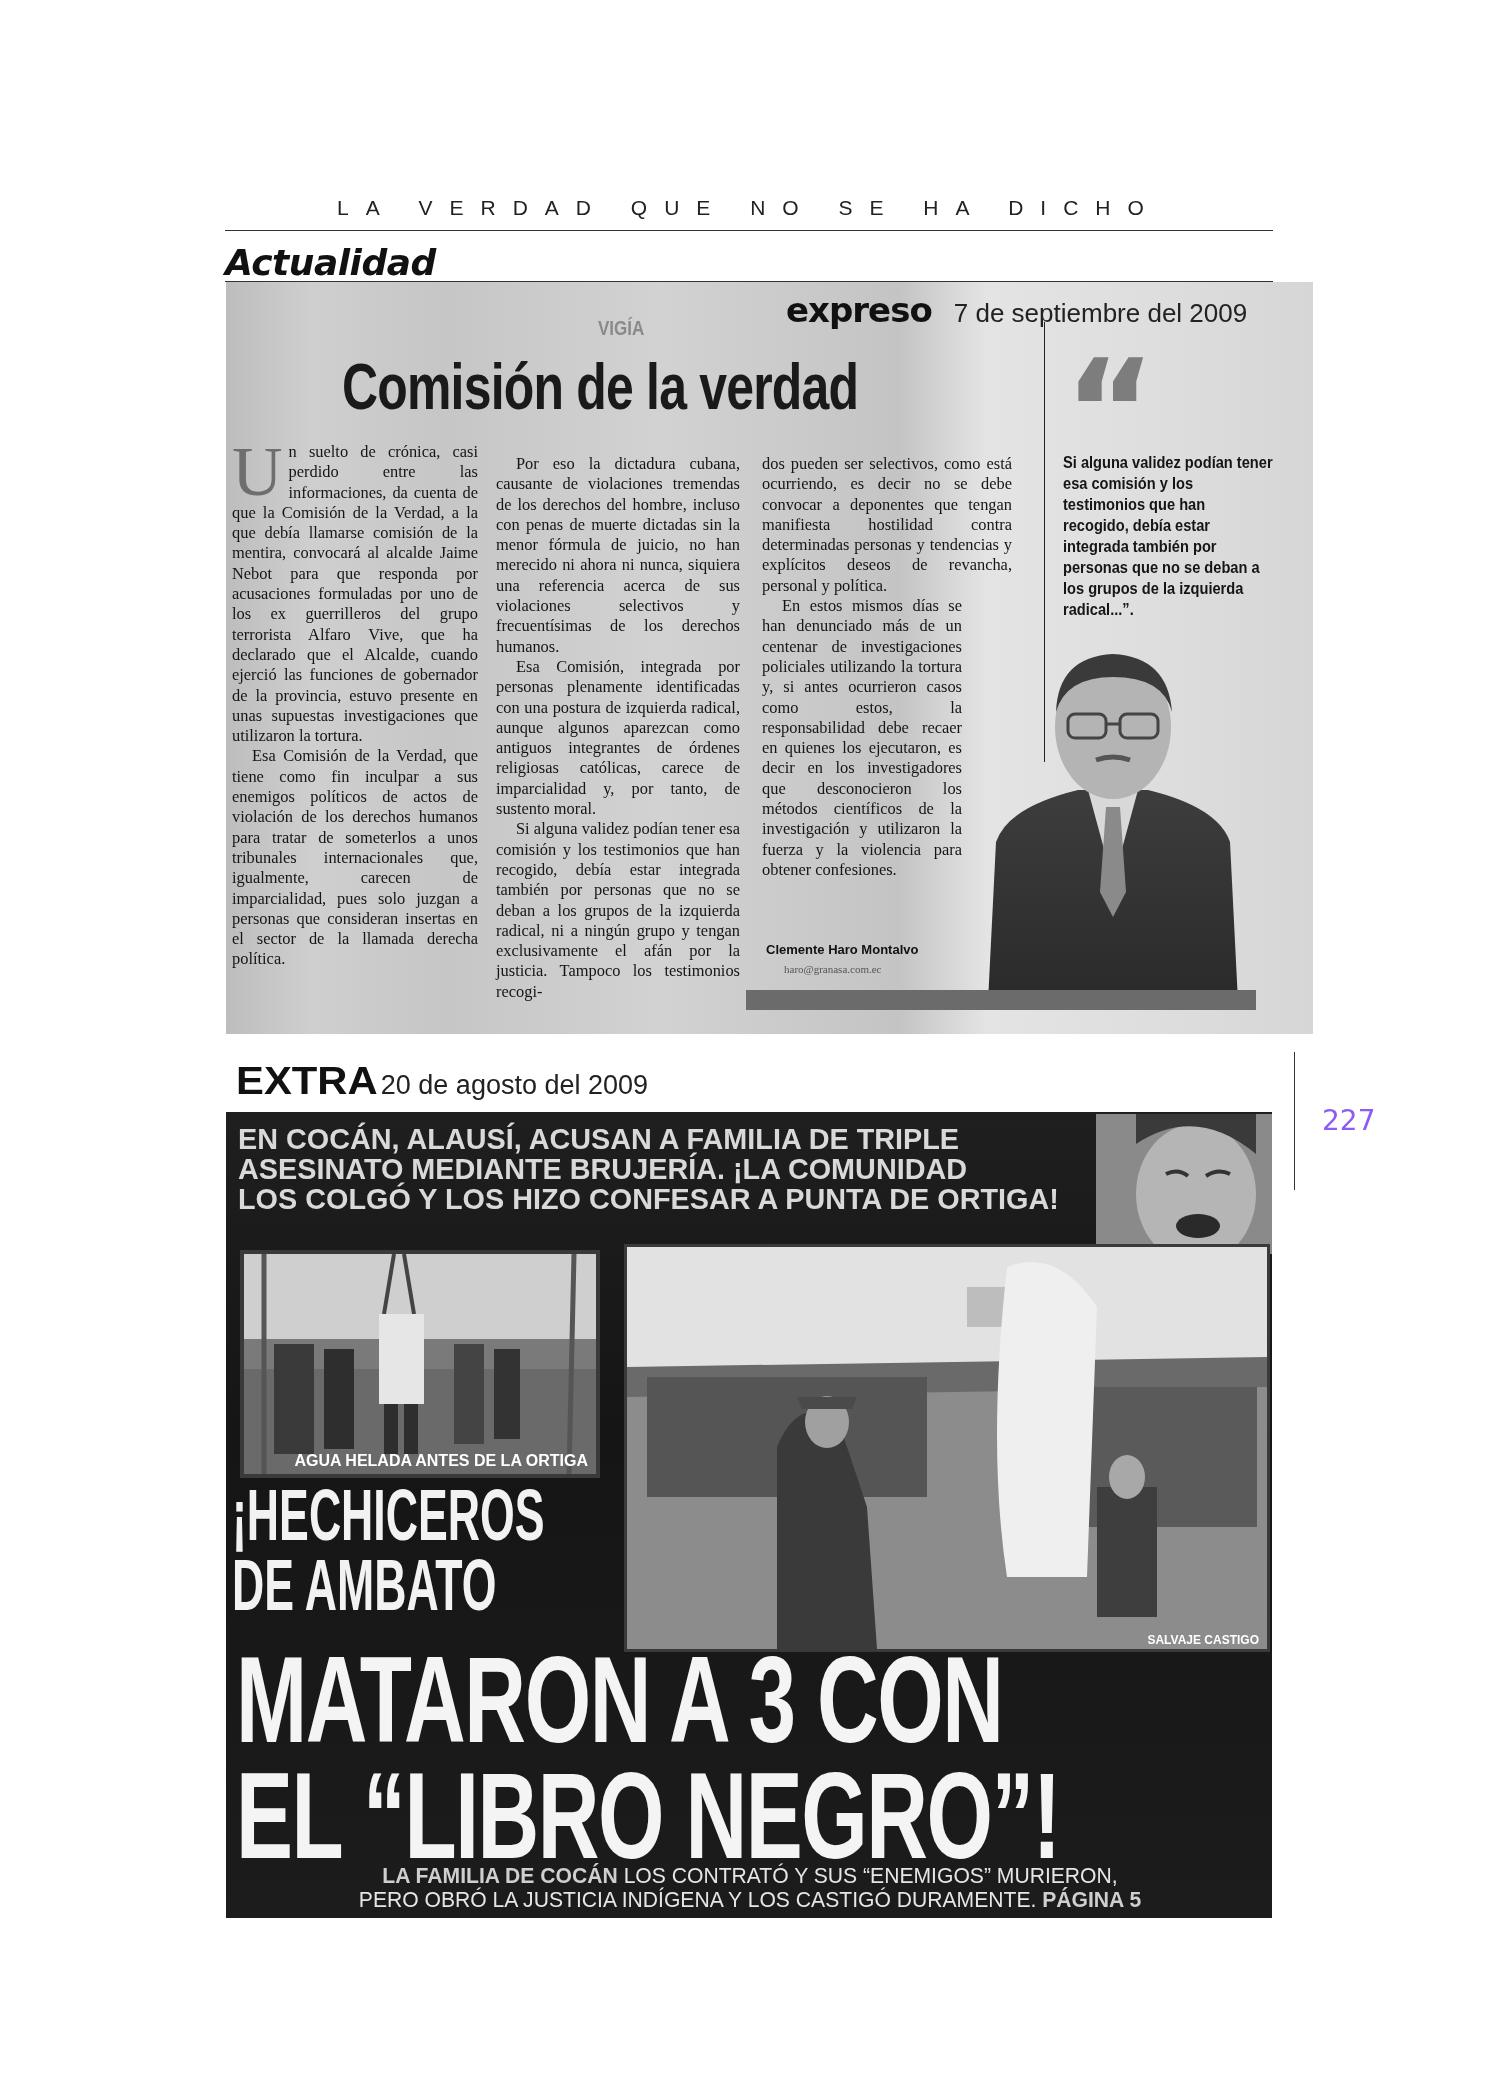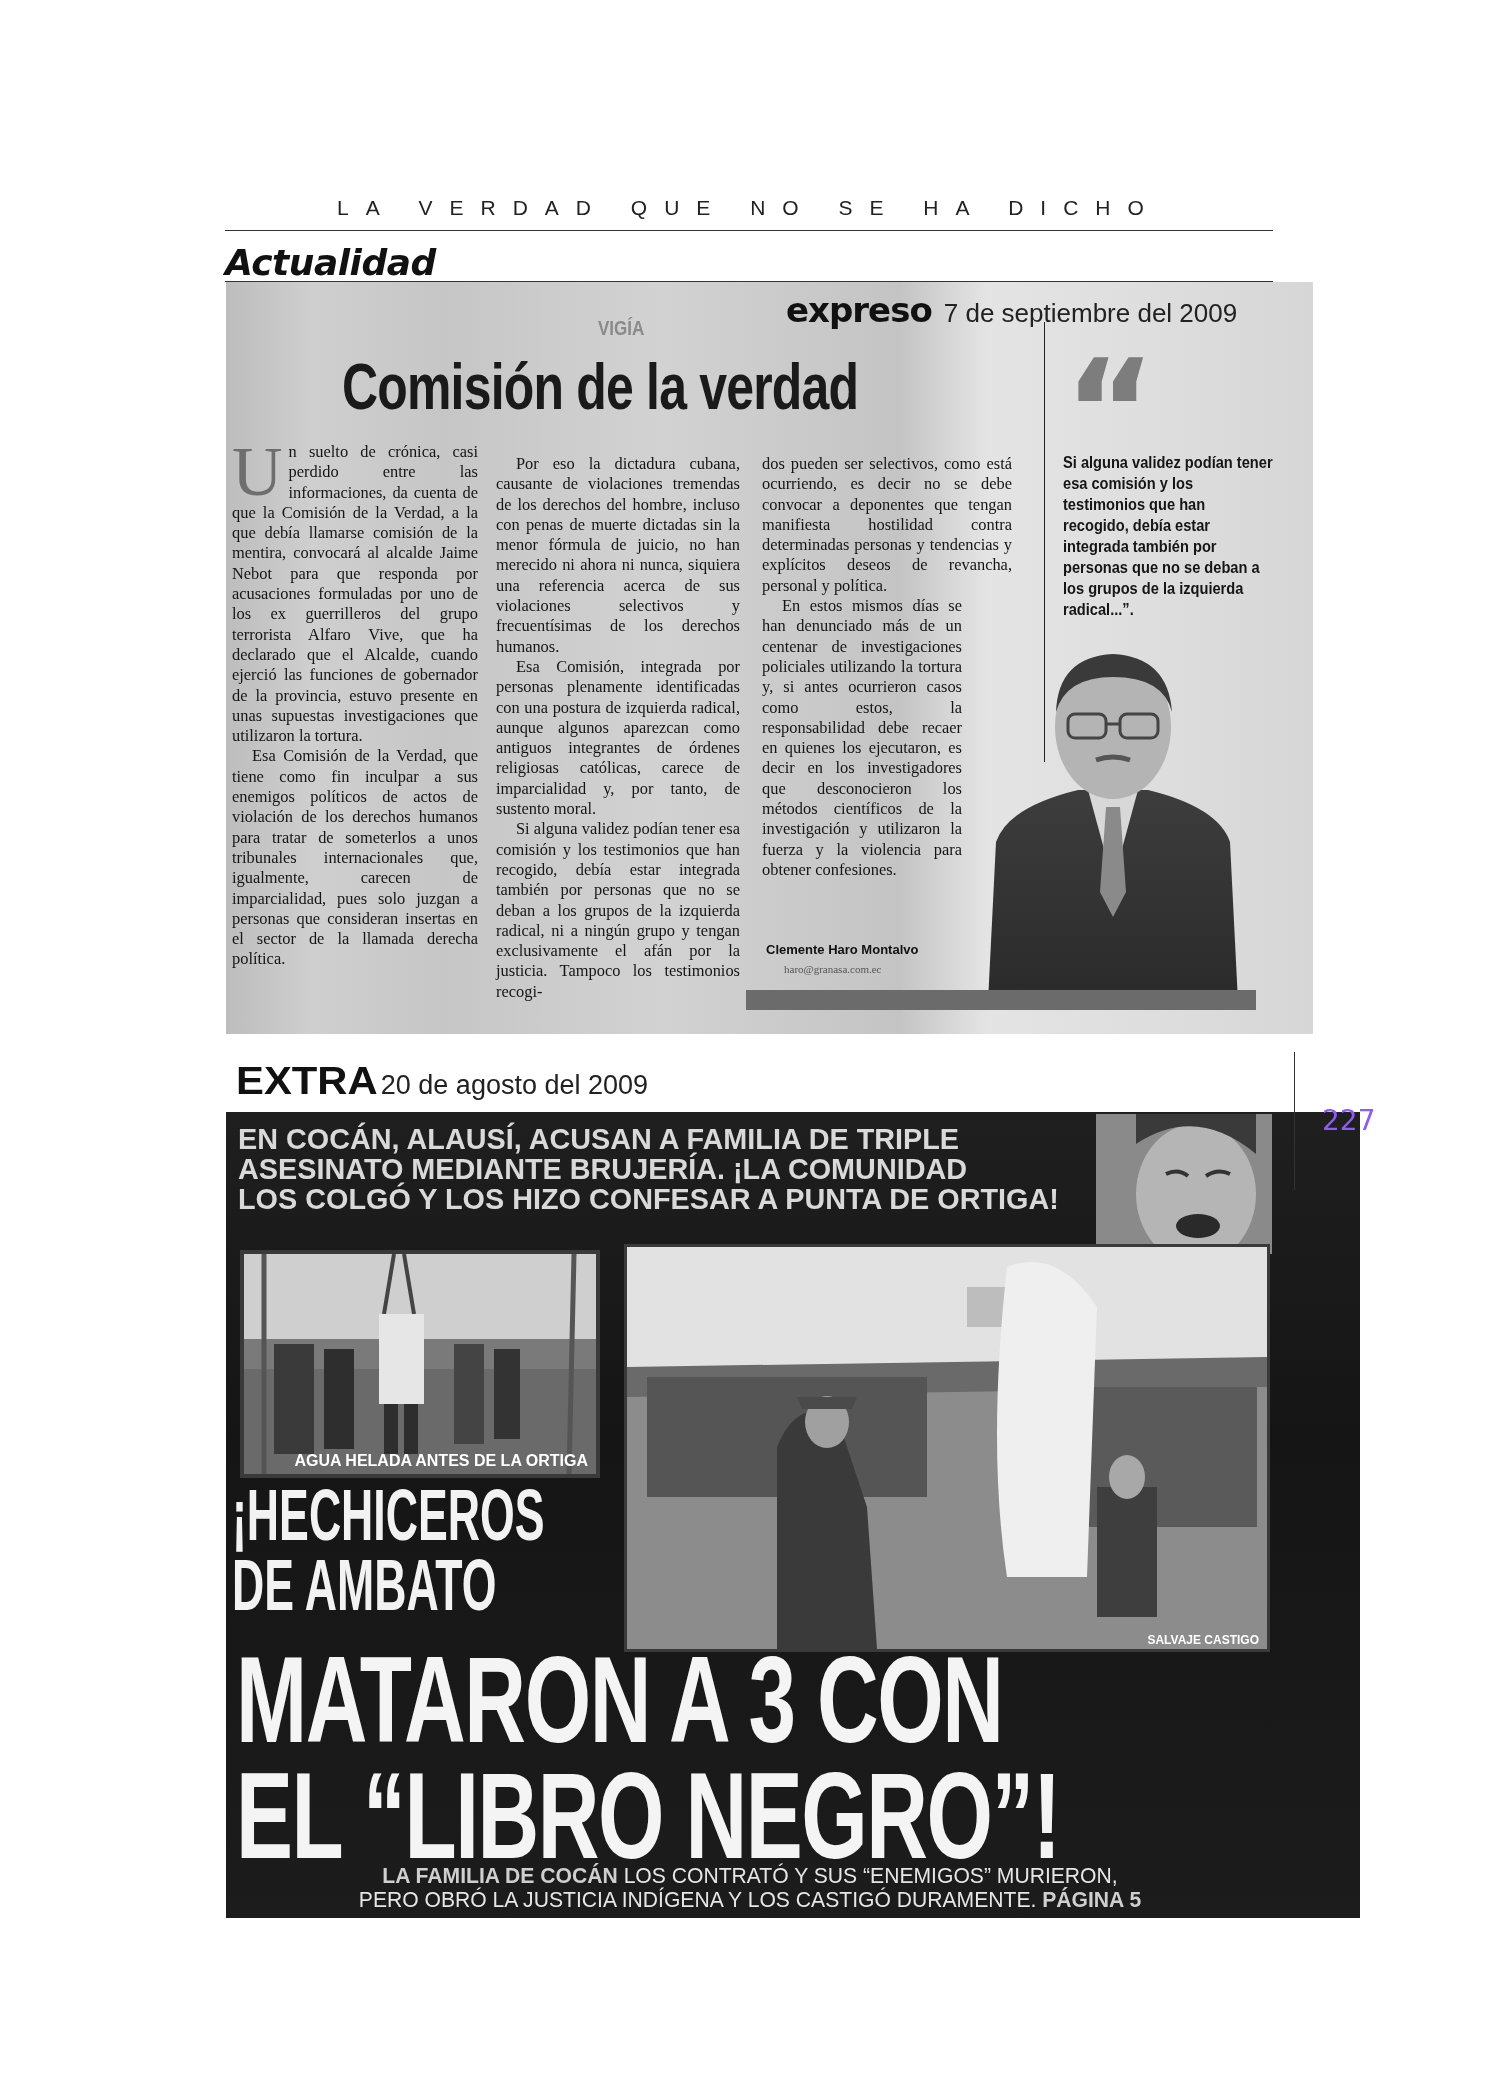--- a/index.html
+++ b/index.html
@@ -14,21 +14,21 @@
   .section-rule { position:absolute; left:225px; top:281px; width:1048px; height:1px; background:#333; }
 
   
   .clip1 { position:absolute; left:226px; top:282px; width:1087px; height:752px;
     background: linear-gradient(90deg,#bdbdbd 0%,#cfcfcf 8%,#c6c6c6 20%,#d2d2d2 40%,#c4c4c4 62%,#e4e4e4 70%,#dedede 85%,#d6d6d6 100%);
     overflow:hidden; }
   .vigia { position:absolute; left:372px; top:35px; font-family:"Liberation Sans", sans-serif; font-weight:bold;
     font-size:20px; color:#8a8a8a; transform:scaleX(0.85); transform-origin:left; }
   .masthead { position:absolute; left:560px; top:8px; white-space:nowrap; }
   .masthead .brand { font-family:"DejaVu Sans", sans-serif; font-weight:bold; font-size:34px; color:#111; letter-spacing:-1px; }
-  .masthead .date { font-family:"Liberation Sans", sans-serif; font-size:26px; color:#222; margin-left:8px; }
+  .masthead .date { font-family:"Liberation Sans", sans-serif; font-size:26px; color:#222; margin-left:18px; }
   .headline { position:absolute; left:116px; top:68px; font-family:"Liberation Sans", sans-serif; font-weight:bold;
     font-size:64px; color:#1a1a1a; transform:scaleX(0.78); transform-origin:left; white-space:nowrap; letter-spacing:-1px; }
 
   .col { position:absolute; font-size:16.4px; line-height:20.3px; text-align:justify; color:#151515; hyphens:manual; }
   .col p { margin:0; text-indent:20px; }
   .col p.first { text-indent:0; }
   .col1 { left:6px; top:160px; width:246px; }
   .col2 { left:270px; top:172px; width:244px; }
   .col3 { left:536px; top:172px; width:250px; }
   .dropcap { float:left; font-size:70px; line-height:56px; color:#6e6e6e; margin:2px 6px 0 0; font-family:"Liberation Serif", serif; }
@@ -44,21 +44,21 @@
   .byline .name { font-family:"Liberation Sans", sans-serif; font-weight:bold; font-size:13px; color:#111; display:block; }
   .byline .email { font-family:"Liberation Serif", serif; font-size:11px; color:#555; display:block; margin-top:6px; margin-left:18px; }
   .footer-bar { position:absolute; left:520px; top:708px; width:510px; height:20px; background:#6b6b6b; }
 
   
   .extra-masthead { position:absolute; left:236px; top:1060px; white-space:nowrap; }
   .extra-masthead .brand { font-family:"Liberation Sans", sans-serif; font-weight:bold; font-size:38px; color:#111;
     display:inline-block; transform:scaleX(1.1); transform-origin:left; margin-right:12px; }
   .extra-masthead .date { font-family:"Liberation Sans", sans-serif; font-size:27px; color:#222; }
 
-  .clip2 { position:absolute; left:226px; top:1112px; width:1134px; height:806px; background:#1a1a1a; overflow:hidden;
+  .clip2 { position:absolute; left:226px; top:1112px; width:1046px; height:806px; background:#1a1a1a; overflow:hidden;
     background: linear-gradient(180deg,#1f1f1f,#151515 40%,#1c1c1c); }
   .top-deck { position:absolute; left:12px; top:12px; width:860px; font-family:"Liberation Sans", sans-serif; font-weight:bold;
     font-size:30px; line-height:30px; color:#d9d9d9; white-space:nowrap; transform:scaleX(0.96); transform-origin:left; }
   .top-deck div { margin:0; }
   .face-photo { position:absolute; left:870px; top:2px; width:176px; height:140px; }
 
   .photo-small { position:absolute; left:14px; top:138px; width:352px; height:220px; border:4px solid #3a3a3a; background:#aaa; }
   .photo-small .cap { position:absolute; right:8px; bottom:4px; font-family:"Liberation Sans", sans-serif; font-weight:bold; font-size:16px; color:#fff; }
   .photo-large { position:absolute; left:398px; top:132px; width:640px; height:402px; border:3px solid #3a3a3a; background:#999; }
   .photo-large .cap { position:absolute; right:8px; bottom:2px; font-family:"Liberation Sans", sans-serif; font-weight:bold; font-size:12px; color:#fff; }

